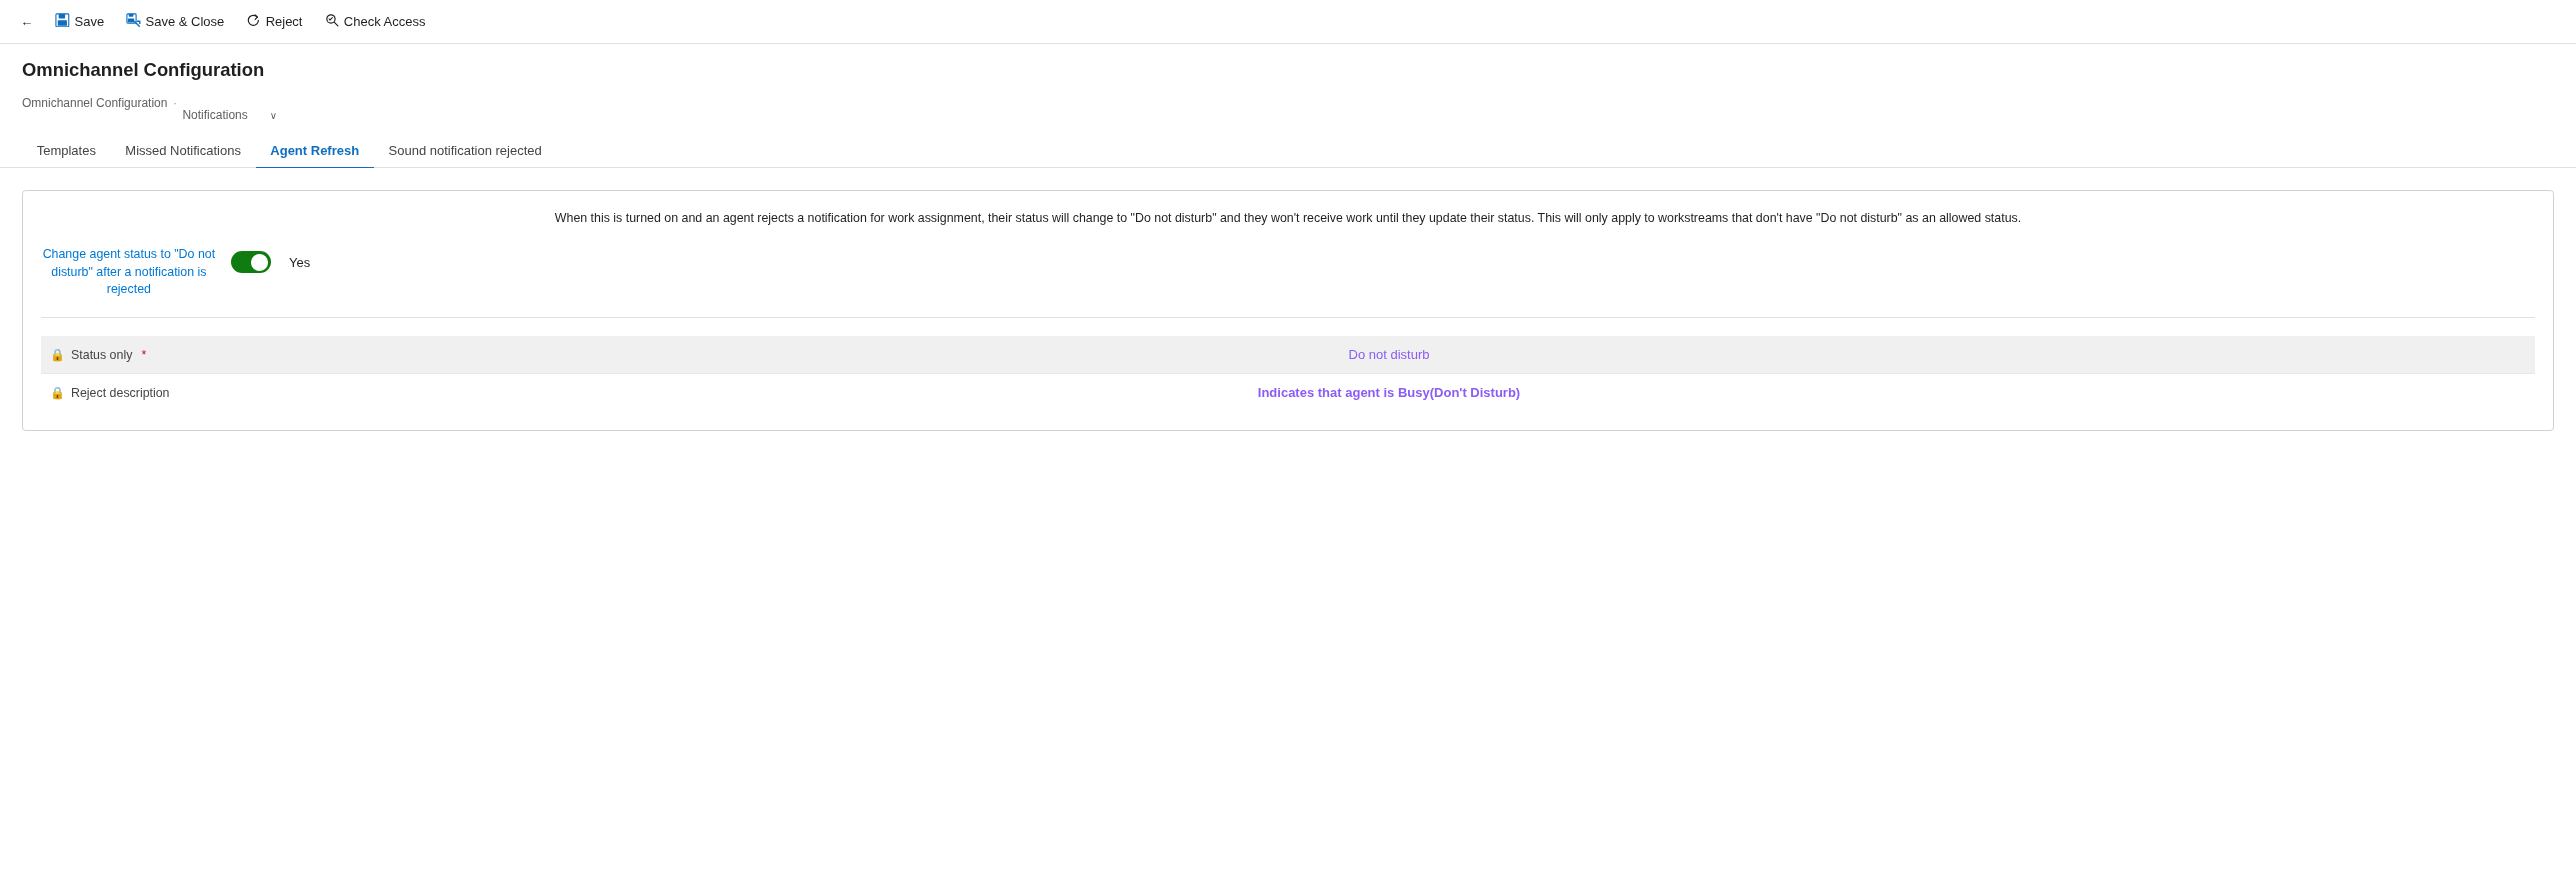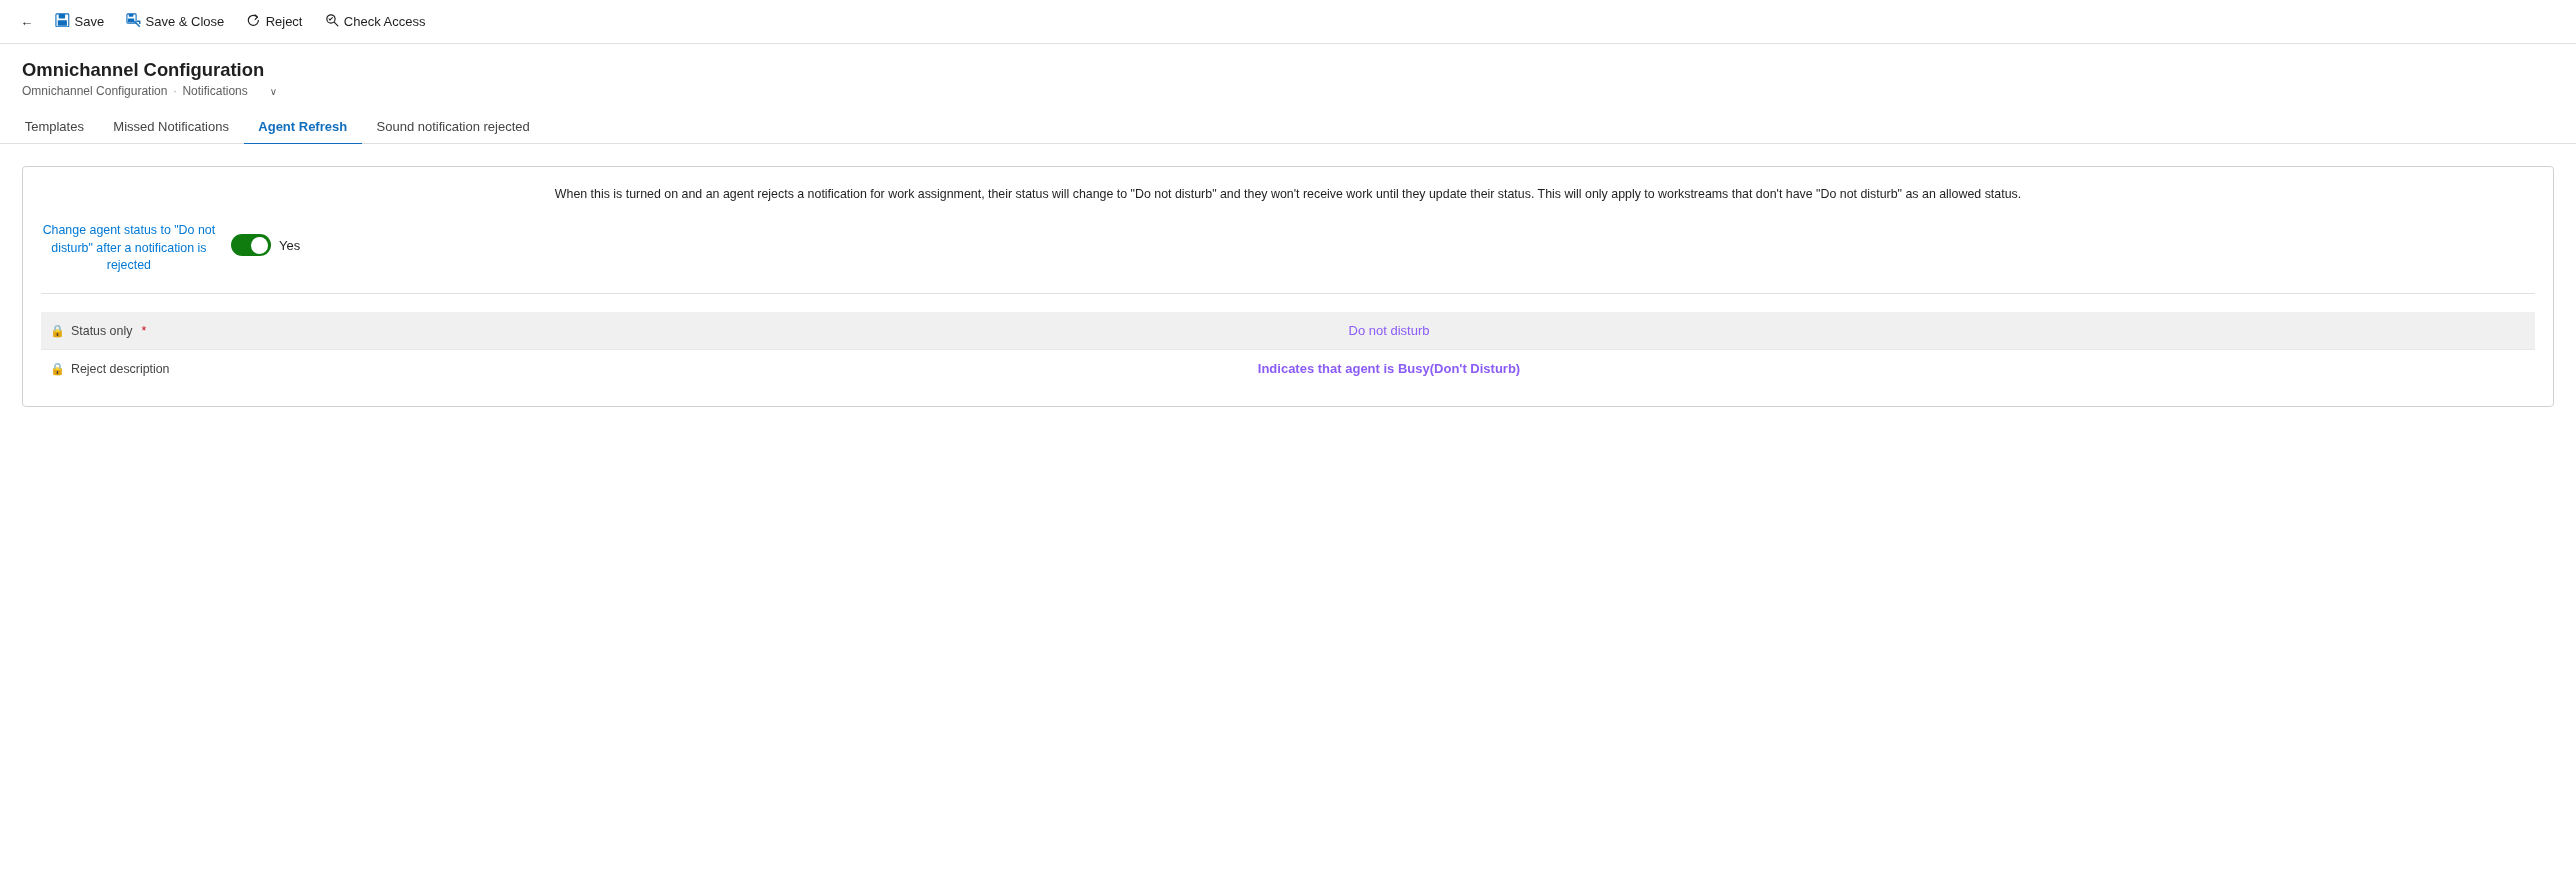--- a/index.html
+++ b/index.html
@@ -49,28 +49,29 @@
       color: #616161;
       text-decoration: none;
       cursor: pointer;
     }
     .breadcrumb-current {
       display: flex;
       align-items: center;
       gap: 22px;
       color: #616161;
       cursor: pointer;
+      margin-top: 24px;
     }
     .breadcrumb-sep { color: #999; }
 
     
     .tabs {
       display: flex;
       align-items: center;
-      padding: 0 10px;
+      padding: 0 22px;
       margin-top: 11px;
       border-bottom: 0.9px solid #e0e0e0;
       gap: 0;
     }
     .tab {
       padding: 9.2px 14.7px;
       cursor: pointer;
       font-size: 13px;
       color: #444;
       border-bottom: 1.8px solid transparent;
@@ -115,22 +116,22 @@
     }
     .toggle-label {
       font-size: 12.4px;
       color: #0078d4;
       max-width: 175px;
       line-height: 1.4;
     }
     .toggle-control {
       display: flex;
       align-items: center;
-      gap: 8px;
-      margin-top: 12px;
+      gap: 18px;
+      margin-top: 5px;
     }
     .toggle {
       position: relative;
       width: 40px;
       height: 22px;
       background: #107c10;
       border-radius: 11px;
       cursor: pointer;
       flex-shrink: 0;
     }

